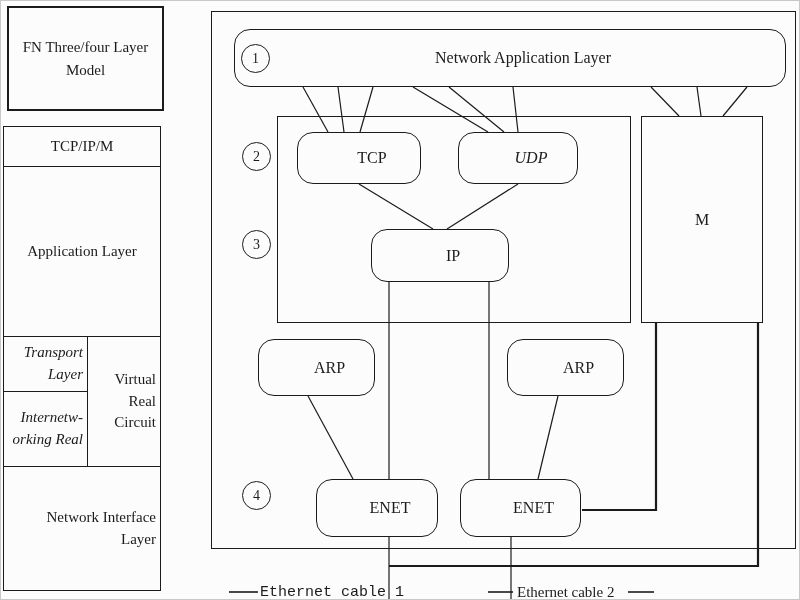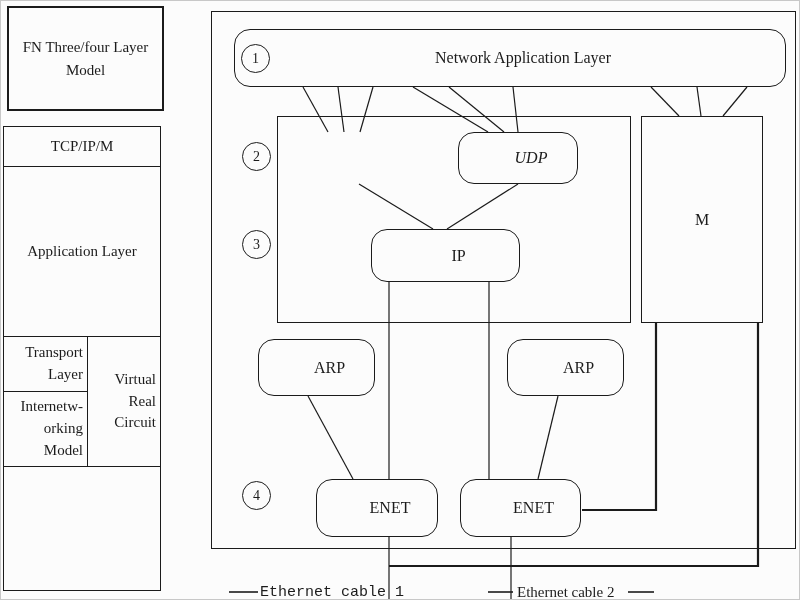--- a/index.html
+++ b/index.html
@@ -22,21 +22,21 @@
     border: 1.5px solid #1b1b1b; background: #fcfcfc;
     display: flex; flex-direction: column;
   }
   .lt-row {
     display: flex; align-items: center; justify-content: center;
     text-align: right; font-size: 15px; line-height: 1.45; padding: 2px 4px;
   }
   .lt-header { height: 40px; border-bottom: 1.4px solid #1b1b1b; }
   .lt-app    { height: 170px; border-bottom: 1.4px solid #1b1b1b; }
   .lt-split  { height: 130px; display: flex; border-bottom: 1.4px solid #1b1b1b; }
-  .lt-col-left { width: 84px; border-right: 1.4px solid #1b1b1b; display: flex; flex-direction: column; }
+  .lt-col-left { width: 84px; border-right: 1.4px solid #1b1b1b; display: flex; flex-direction: column; font-style: italic; }
   .lt-transport { height: 55px; border-bottom: 1.4px solid #1b1b1b; }
   .lt-inter { flex: 1; }
   .lt-col-right { flex: 1; }
   .lt-nif { flex: 1; }
 
   
   .outer-box {
     position: absolute; left: 210px; top: 10px; width: 585px; height: 538px;
     border: 1.5px solid #1b1b1b; background: transparent; z-index: 1;
   }
@@ -64,24 +64,25 @@
 <div id="stage">
 
   <div class="title-box">FN Three/four Layer Model</div>
 
   <div class="layer-table">
     <div class="lt-row lt-header">TCP/IP/M</div>
     <div class="lt-row lt-app">Application Layer</div>
     <div class="lt-split">
       <div class="lt-col-left">
         <div class="lt-row lt-transport">Transport Layer</div>
-        <div class="lt-row lt-inter">Internetw-orking Model</div>
+        <div class="lt-row lt-inter">Internetw-orking Real</div>
       </div>
       <div class="lt-row lt-col-right">Virtual Real Circuit</div>
     </div>
+    <div class="lt-row lt-nif">Network Interface Layer</div>
   </div>
 
   <div class="outer-box"></div>
 
   <svg class="wires" viewBox="0 0 800 600">
     <g stroke="#1b1b1b" stroke-width="1.2" fill="none">
 
       <line x1="302" y1="86" x2="327" y2="131"></line>
       <line x1="337" y1="86" x2="343" y2="131"></line>
       <line x1="372" y1="86" x2="359" y2="131"></line>
@@ -113,24 +114,25 @@
     <g stroke="#1b1b1b" stroke-width="2.2" fill="none">
       <polyline points="655,322 655,509 581,509"></polyline>
       <polyline points="757,322 757,565 388,565"></polyline>
     </g>
   </svg>
 
   <div class="node rounded" style="left:233px; top:28px; width:552px; height:58px;">Network Application Layer</div>
 
   <div class="node container-rect" style="left:276px; top:115px; width:354px; height:207px;"></div>
 
+  <div class="node rounded" style="left:296px; top:131px; width:124px; height:52px;">TCP</div>
 
   <div class="node rounded" style="left:457px; top:131px; width:120px; height:52px;font-style:italic;">UDP</div>
 
-  <div class="node rounded" style="left:370px; top:228px; width:149px; height:53px;">IP</div>
+  <div class="node rounded" style="left:370px; top:228px; width:138px; height:53px;">IP</div>
 
   <div class="node" style="left:640px; top:115px; width:122px; height:207px;">M</div>
 
   <div class="node rounded" style="left:257px; top:338px; width:117px; height:57px;">ARP</div>
 
   <div class="node rounded" style="left:506px; top:338px; width:117px; height:57px;">ARP</div>
 
   <div class="node rounded" style="left:315px; top:478px; width:122px; height:58px;">ENET</div>
 
   <div class="node rounded" style="left:459px; top:478px; width:121px; height:58px;">ENET</div>

